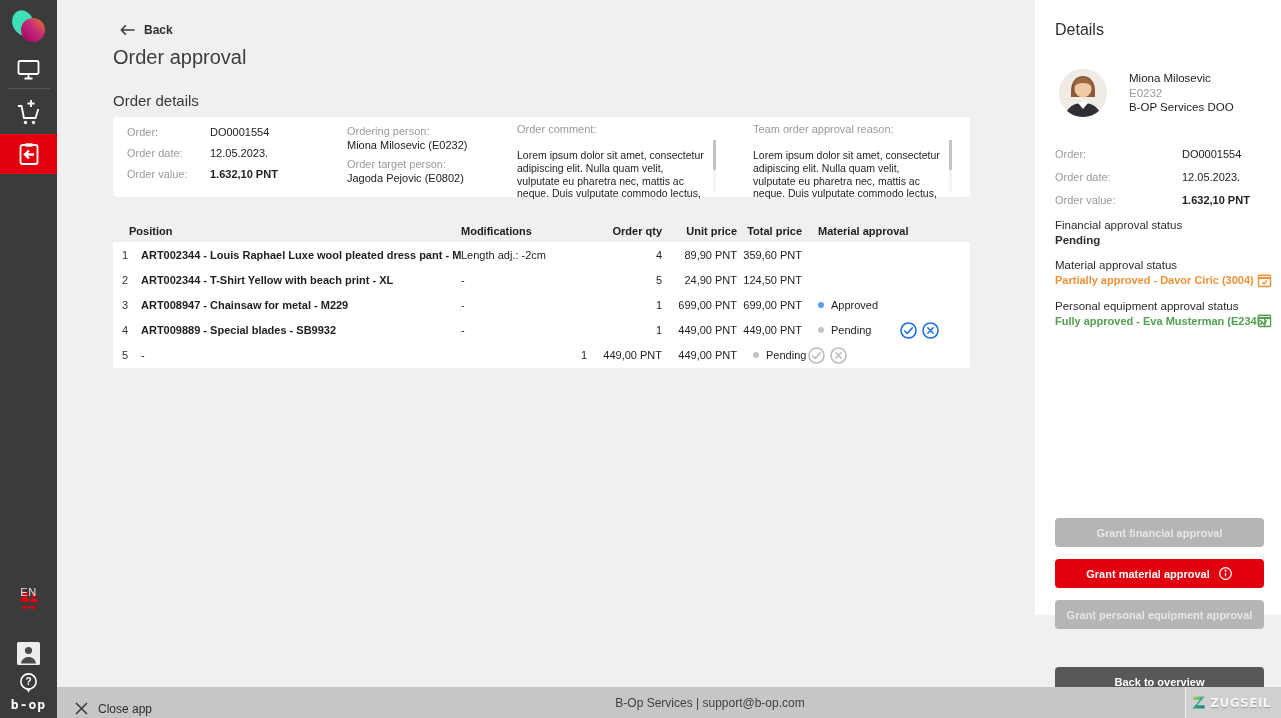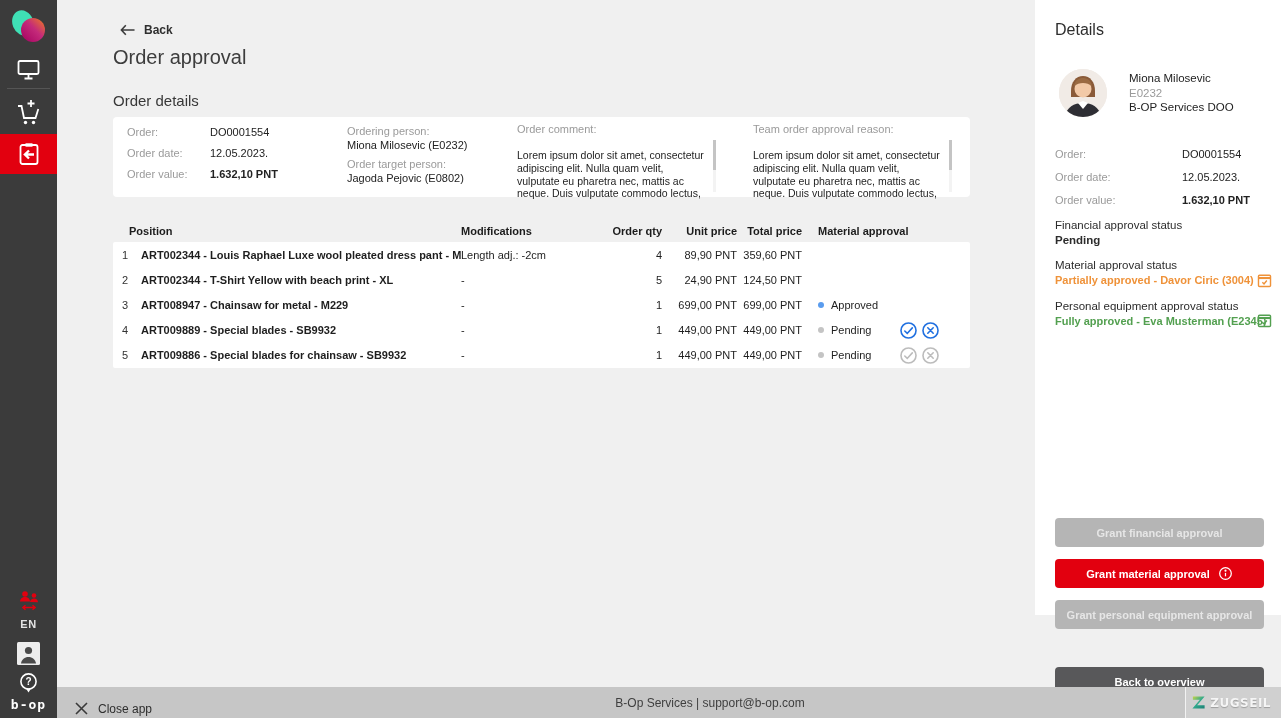--- a/index.html
+++ b/index.html
@@ -8,21 +8,21 @@
 
   
   .sidebar { position:absolute; left:0; top:0; width:57px; height:718px; background:#3b3b3b; z-index:10; }
   .sb-item { position:absolute; left:0; width:57px; display:flex; justify-content:center; align-items:center; }
   .sb-logo { top:8px; height:40px; }
   .sb-monitor { top:57px; height:26px; cursor:pointer; }
   .sb-divider { position:absolute; top:88px; left:7px; width:43px; height:1px; background:#555; }
   .sb-cart { top:96px; height:34px; cursor:pointer; }
   .sb-active { position:absolute; top:134px; left:0; width:57px; height:40px; background:#e2000f; display:flex; justify-content:center; align-items:center; cursor:pointer; }
   .sb-people { top:589px; height:24px; }
-  .sb-lang { top:616px; height:16px; color:#e3e3e3; font-size:11px; font-weight:bold; letter-spacing:.5px; }
+  .sb-lang { top:584px; height:16px; color:#e3e3e3; font-size:11px; font-weight:normal; letter-spacing:.5px; }
   .sb-avatar { top:641px; height:24px; cursor:pointer; }
   .sb-help { top:672px; height:21px; cursor:pointer; }
   .sb-brand { top:694px; height:20px; color:#fff; font-weight:bold; font-size:13px; letter-spacing:1px; font-family:"DejaVu Sans Mono", monospace; }
 
   
   .main { position:absolute; left:57px; top:0; width:978px; height:687px; background:#f0f0f0; }
   .back-row { position:absolute; left:63px; top:23px; display:flex; align-items:center; gap:9px; cursor:pointer; }
   .back-row span { font-size:12px; font-weight:bold; color:#2f2f2f; }
   .page-title { position:absolute; left:56px; top:46px; font-size:20px; font-weight:500; color:#3d3d3d; }
   .section-title { position:absolute; left:56px; top:92px; font-size:15px; font-weight:500; color:#383838; }
@@ -289,21 +289,20 @@
             <button class="icon-btn active">
               <svg viewBox="0 0 24 24" fill="none" stroke="currentColor" stroke-width="2">
                 <circle cx="12" cy="12" r="9.5"></circle>
                 <path d="M8.6 8.6l6.8 6.8M15.4 8.6l-6.8 6.8" stroke-linecap="round"></path>
               </svg>
             </button>
           </div>
         </div>
         <div class="trow">
           <div class="num">5</div>
-          <div class="pos">ART009886 - Special blades for chainsaw - SB9932</div>
           <div class="mod">-</div>
           <div class="r">1</div>
           <div class="r">449,00 PNT</div>
           <div class="r">449,00 PNT</div>
           <div class="appr">
             <span class="dot pending"></span>
             <span>Pending</span>
           </div>
           <div class="acts">
             <button class="icon-btn disabled">

